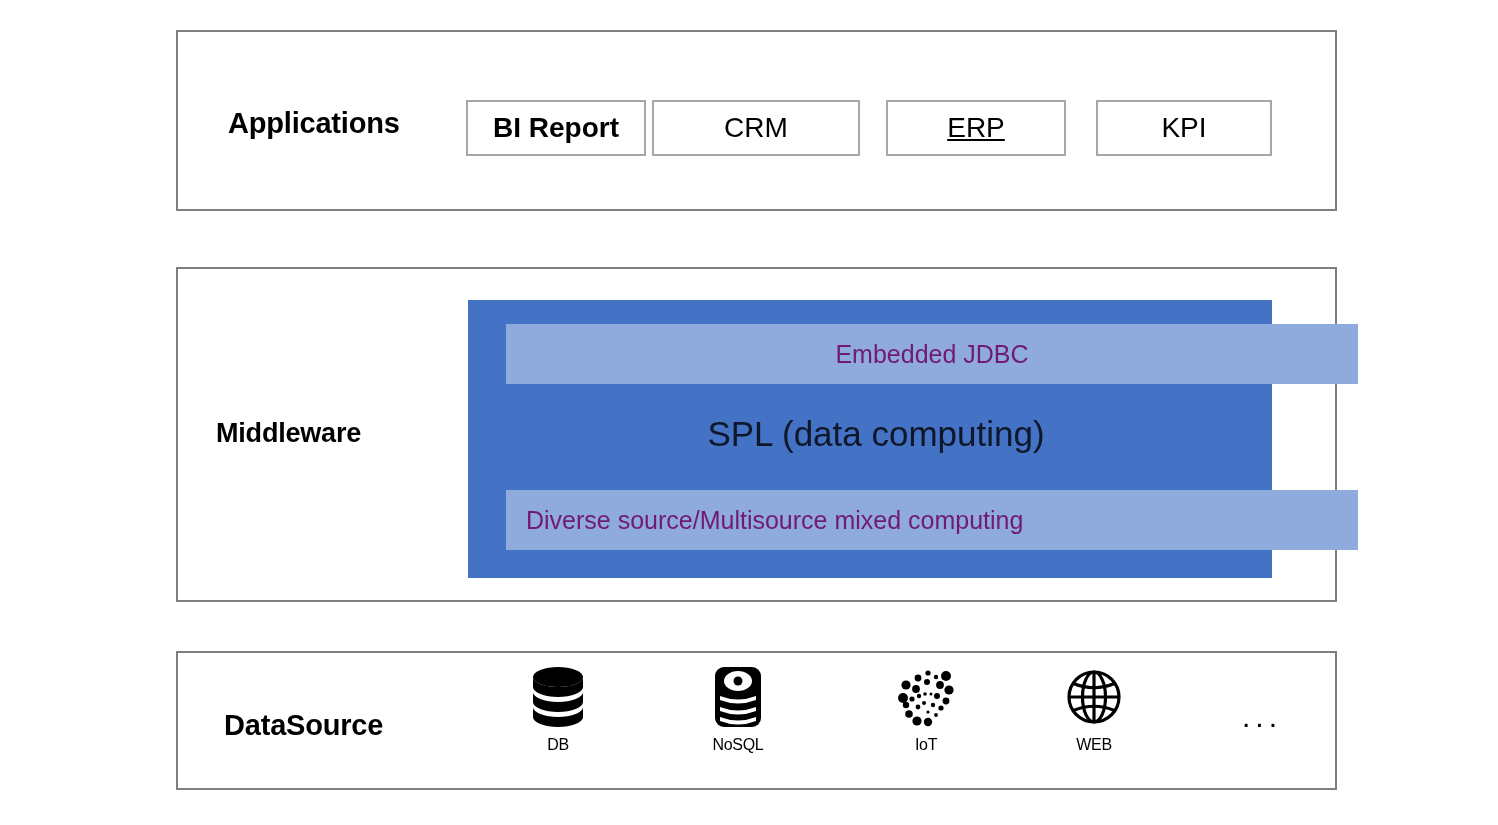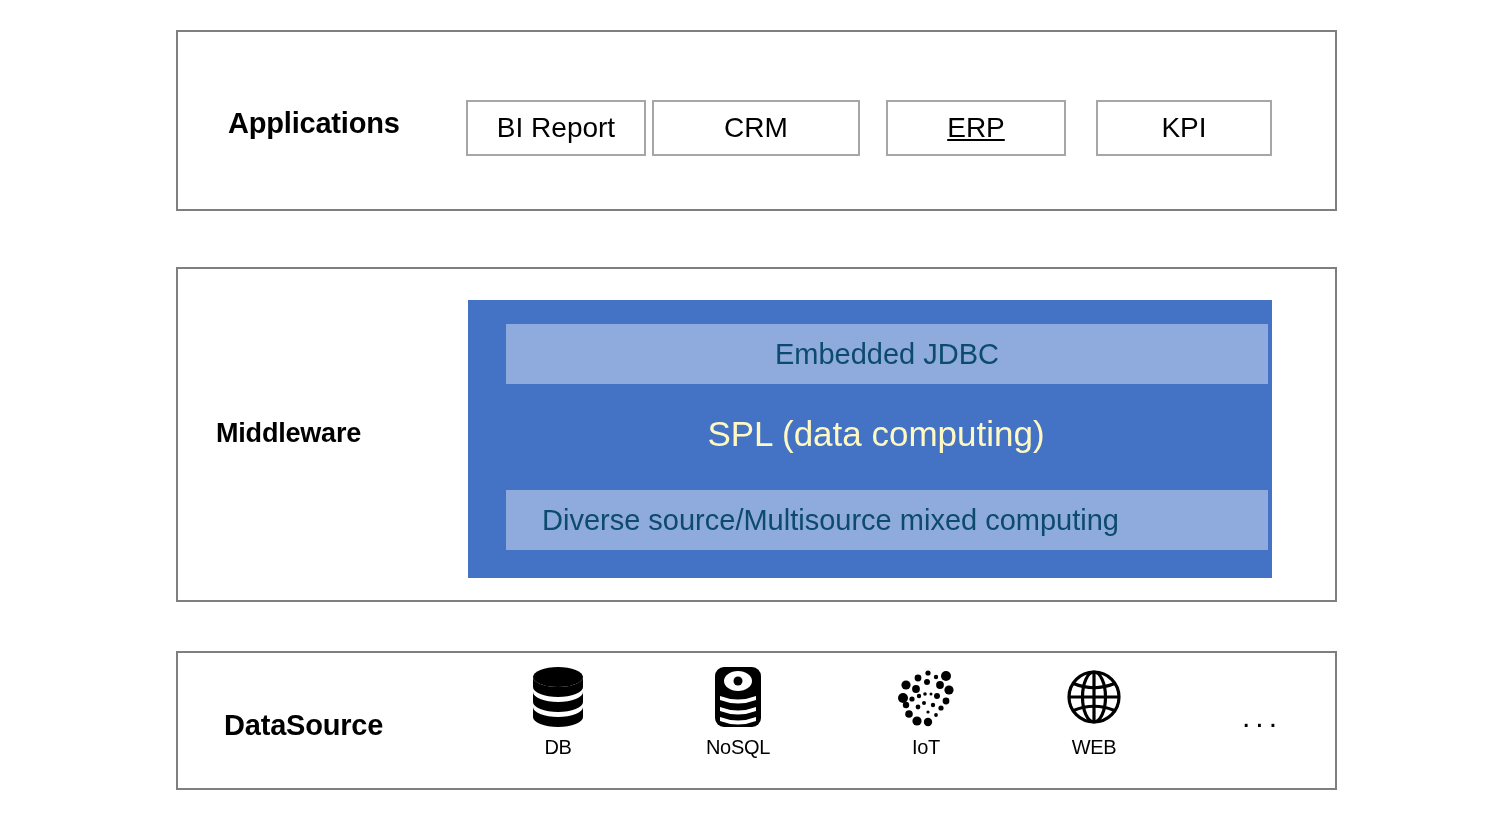--- a/index.html
+++ b/index.html
@@ -53,86 +53,86 @@
     border: 2px solid #a6a6a6;
     background: #ffffff;
     display: flex;
     align-items: center;
     justify-content: center;
     height: 56px;
     top: 100px;
     font-size: 28px;
     color: #000000;
   }
-  .app-box.b0 { left: 466px; width: 180px; }
+  .app-box.b0 { left: 466px; width: 180px; font-weight: bold; }
   .app-box.b1 { left: 652px; width: 208px; }
   .app-box.b2 { left: 886px; width: 180px; text-decoration: underline; }
   .app-box.b3 { left: 1096px; width: 176px; }
 
   
   #middleware-stack {
     position: absolute;
     left: 468px;
     top: 300px;
     width: 804px;
     height: 278px;
     background: #4472c4;
   }
   .mw-subbar {
     position: absolute;
     left: 38px;
-    width: 762px;
+    width: 852px;
     height: 60px;
     background: #8faadc;
     display: flex;
     align-items: center;
-    color: #0c4a6e;
-    font-size: 29px;
+    color: #701a75;
+    font-size: 25px;
     box-sizing: border-box;
   }
   #mw-bar-jdbc {
     top: 24px;
     justify-content: center;
   }
   #mw-bar-diverse {
     top: 190px;
     justify-content: flex-start;
-    padding-left: 36px;
+    padding-left: 20px;
   }
   #mw-bar-spl {
     position: absolute;
     left: 38px;
     top: 104px;
     width: 740px;
     height: 60px;
     display: flex;
     align-items: center;
     justify-content: center;
-    color: #fef9c3;
+    color: #0f172a;
     font-size: 35px;
   }
 
   
   .ds-item {
     position: absolute;
     width: 120px;
     top: 664px;
     display: flex;
     flex-direction: column;
     align-items: center;
   }
   .ds-item .ds-icon {
     height: 66px;
     display: flex;
     align-items: center;
     justify-content: center;
   }
   .ds-item .ds-label {
     margin-top: 6px;
-    font-size: 20px;
+    font-size: 16px;
     color: #000000;
     letter-spacing: -0.3px;
   }
   #ds-0 { left: 498px; }
   #ds-1 { left: 678px; }
   #ds-2 { left: 866px; }
   #ds-3 { left: 1034px; justify-content: center; }
 
   #ds-ellipsis {
     position: absolute;

